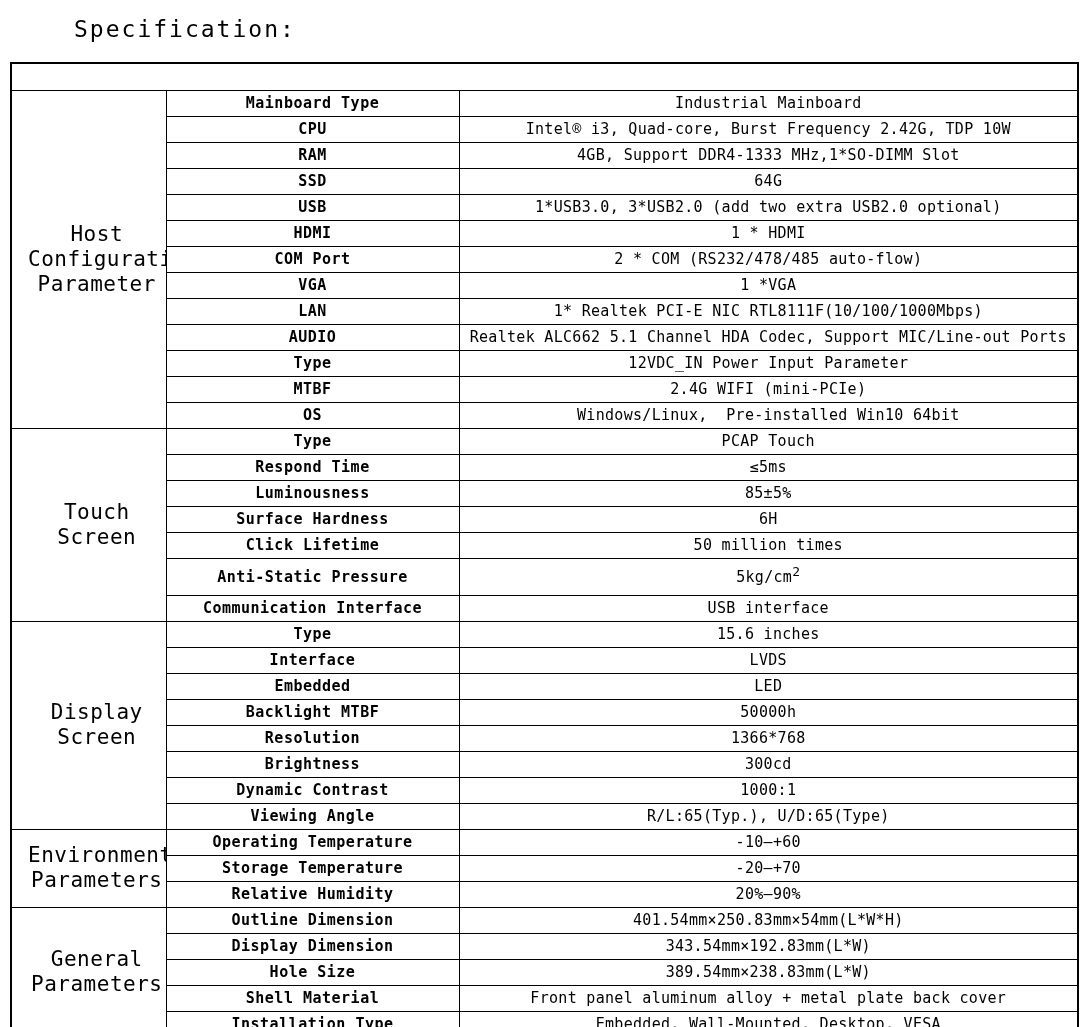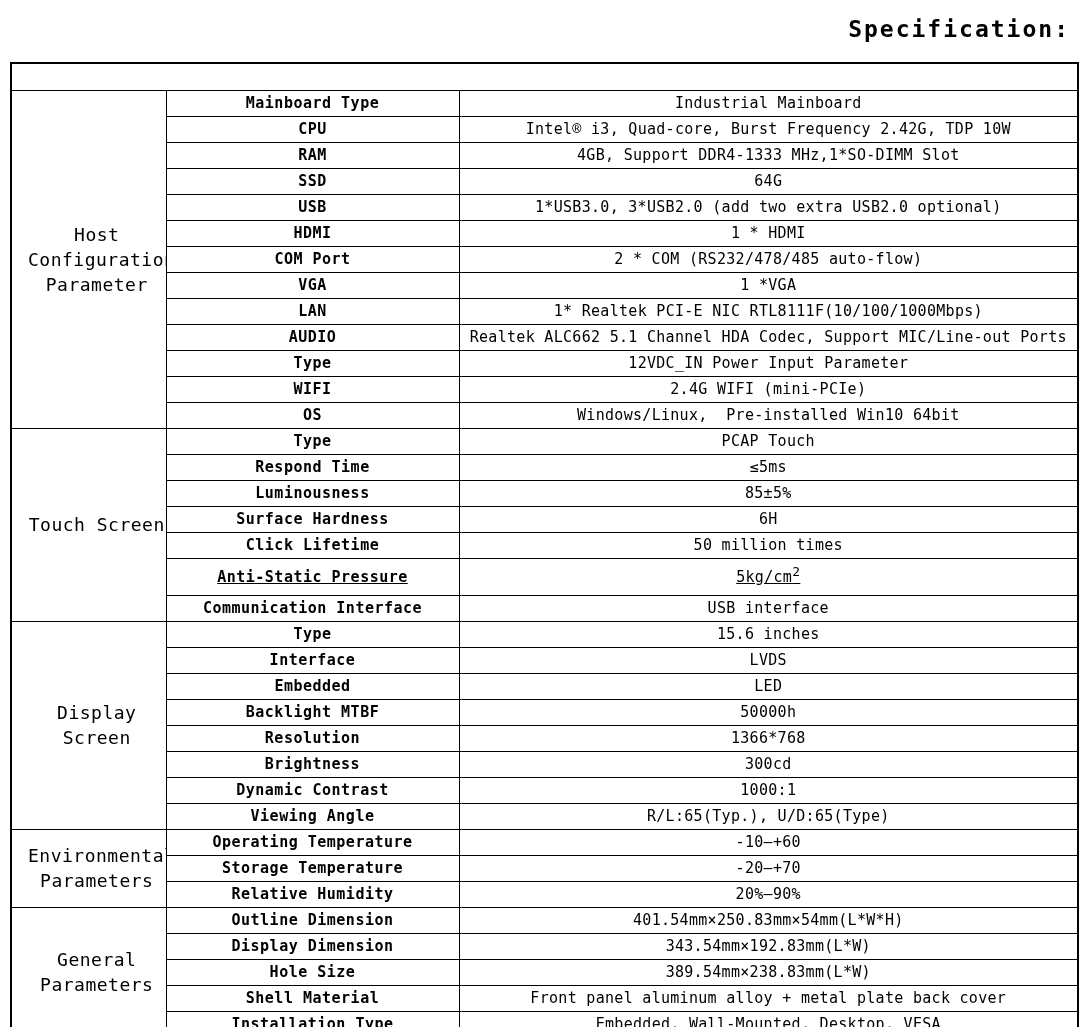--- a/index.html
+++ b/index.html
@@ -6,24 +6,23 @@
   html, body {
     width: 1087px; height: 1027px;
     background: #ffffff;
     color: #000000;
     font-family: "DejaVu Sans Mono", "Liberation Mono", monospace;
     overflow: hidden;
   }
   .page-title {
     margin: 14px 17px 0 74px;
     font-size: 23px;
-    font-weight: bold;
+    font-weight: normal;
     letter-spacing: 2px;
     line-height: 31px;
-    text-align: right;
   }
   table.spec {
     margin: 17px 0 0 10px;
     width: 1067px;
     border-collapse: collapse;
     table-layout: fixed;
     border: 2px solid #000;
   }
   col.c-cat { width: 155px; }
   col.c-lbl { width: 293px; }
@@ -39,23 +38,23 @@
   td.lbl {
     height: 18px;
     font-weight: bold;
     letter-spacing: 0.5px;
   }
   td.val {
     height: 26px;
     white-space: pre-wrap;
     letter-spacing: 0.3px;
   }
-  tr.tall td.lbl, tr.tall td.val { height: 37px; text-decoration: underline; }
+  tr.tall td.lbl, tr.tall td.val { height: 37px; }
   td.cat {
-    font-size: 18px;
+    font-size: 21px;
     letter-spacing: 0.5px;
     line-height: 25px;
     padding-left: 16px;
   }
   td.val sup {
     font-size: 13px;
     line-height: 0;
     vertical-align: 6px;
   }
 </style>
@@ -117,21 +116,21 @@
       </tr>
       <tr>
         <td class="lbl">AUDIO</td>
         <td class="val"><span>Realtek ALC662 5.1 Channel HDA Codec, Support MIC/Line-out Ports</span></td>
       </tr>
       <tr>
         <td class="lbl">Type</td>
         <td class="val"><span>12VDC_IN Power Input Parameter</span></td>
       </tr>
       <tr>
-        <td class="lbl">WIFI</td>
+        <td class="lbl">MTBF</td>
         <td class="val"><span>2.4G WIFI (mini-PCIe)</span></td>
       </tr>
       <tr>
         <td class="lbl">OS</td>
         <td class="val"><span>Windows/Linux,  Pre-installed Win10 64bit</span></td>
       </tr>
       <tr>
         <td class="cat" rowspan="7">
           <div>Touch Screen</div>
         </td>

